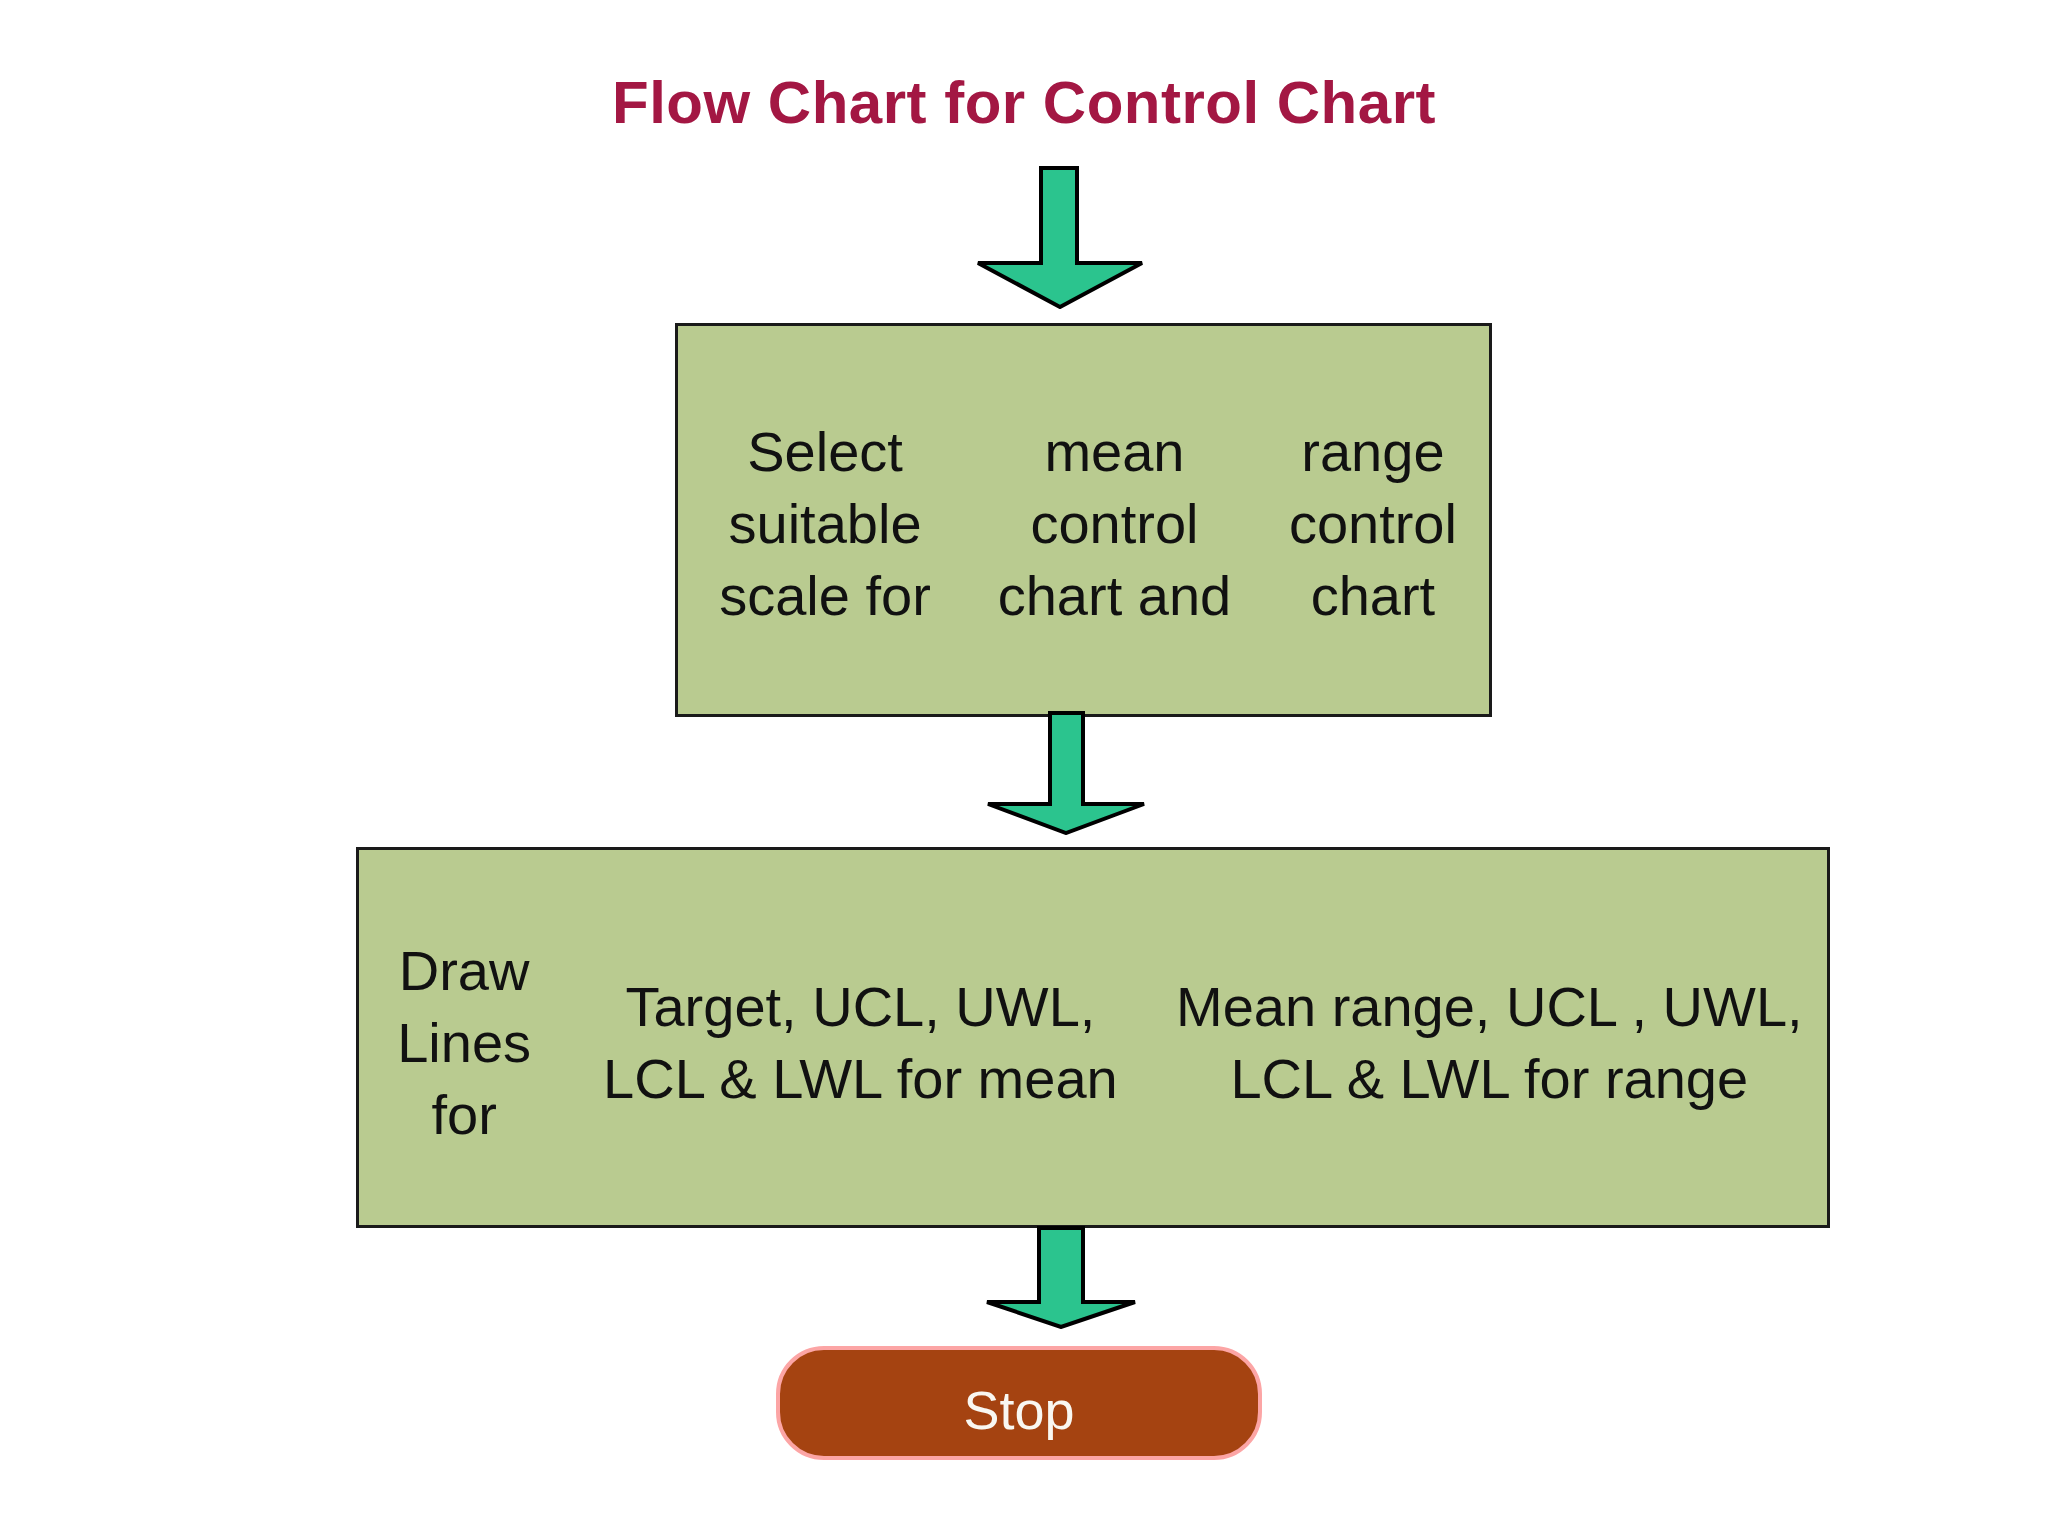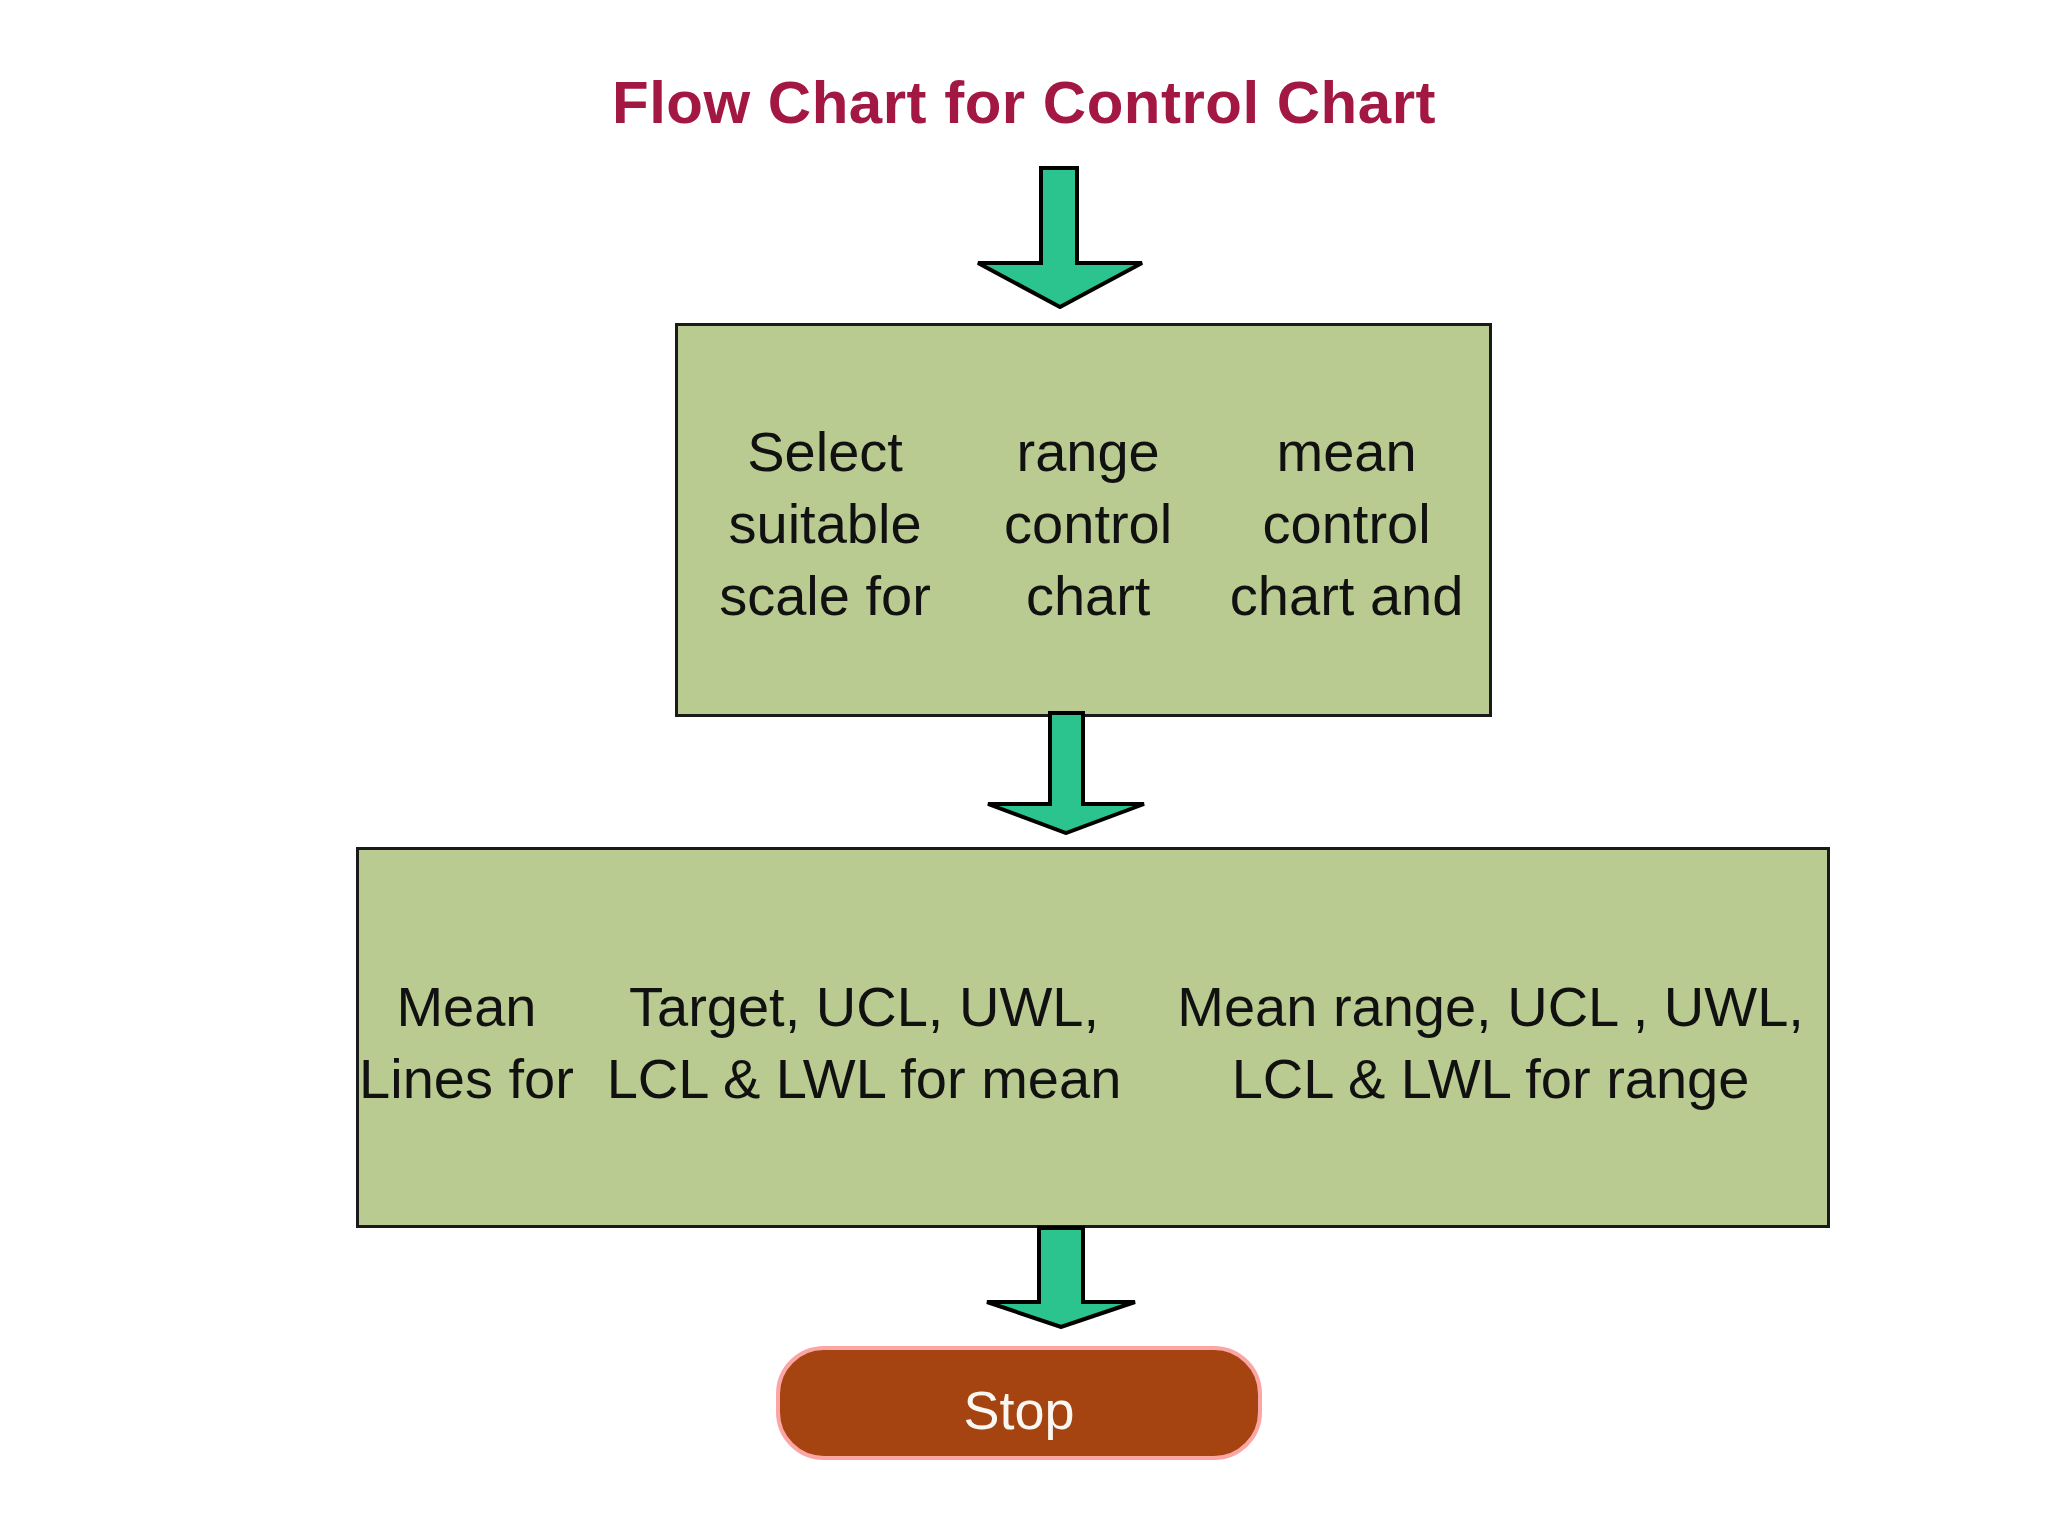--- a/index.html
+++ b/index.html
@@ -68,30 +68,30 @@
 <div class="canvas">
 
   <h1 class="title" style="color: rgb(163, 23, 67);">Flow Chart for Control Chart</h1>
 
   <svg class="arrow arrow-1" width="168" height="143" viewBox="0 0 168 143" aria-hidden="true">
     <polygon points="65,2 101,2 101,97 166,97 84,141 2,97 65,97" fill="#2bc48e"></polygon>
   </svg>
 
   <div class="flow-box box-select" style="background-color: rgb(185, 203, 144);">
     <div>Select suitable scale for</div>
+    <div>mean control chart and</div>
     <div>range control chart</div>
-    <div>mean control chart and</div>
   </div>
 
   <svg class="arrow arrow-2" width="160" height="124" viewBox="0 0 160 124" aria-hidden="true">
     <polygon points="64,2 97,2 97,93 158,93 80,122 2,93 64,93" fill="#2bc48e"></polygon>
   </svg>
 
   <div class="flow-box box-draw" style="background-color: rgb(185, 203, 144);">
-    <div>Mean Lines for</div>
+    <div>Draw Lines for</div>
     <div>Target, UCL, UWL, LCL &amp; LWL for mean</div>
     <div>Mean range, UCL , UWL, LCL &amp; LWL for range</div>
   </div>
 
   <svg class="arrow arrow-3" width="152" height="103" viewBox="0 0 152 103" aria-hidden="true">
     <polygon points="54,2 98,2 98,76 150,76 76,101 2,76 54,76" fill="#2bc48e"></polygon>
   </svg>
 
   <div class="stop-node" style="background-color: rgb(165, 67, 17);">
     <span class="stop-label" style="color: rgb(249, 247, 241);">Stop</span>

